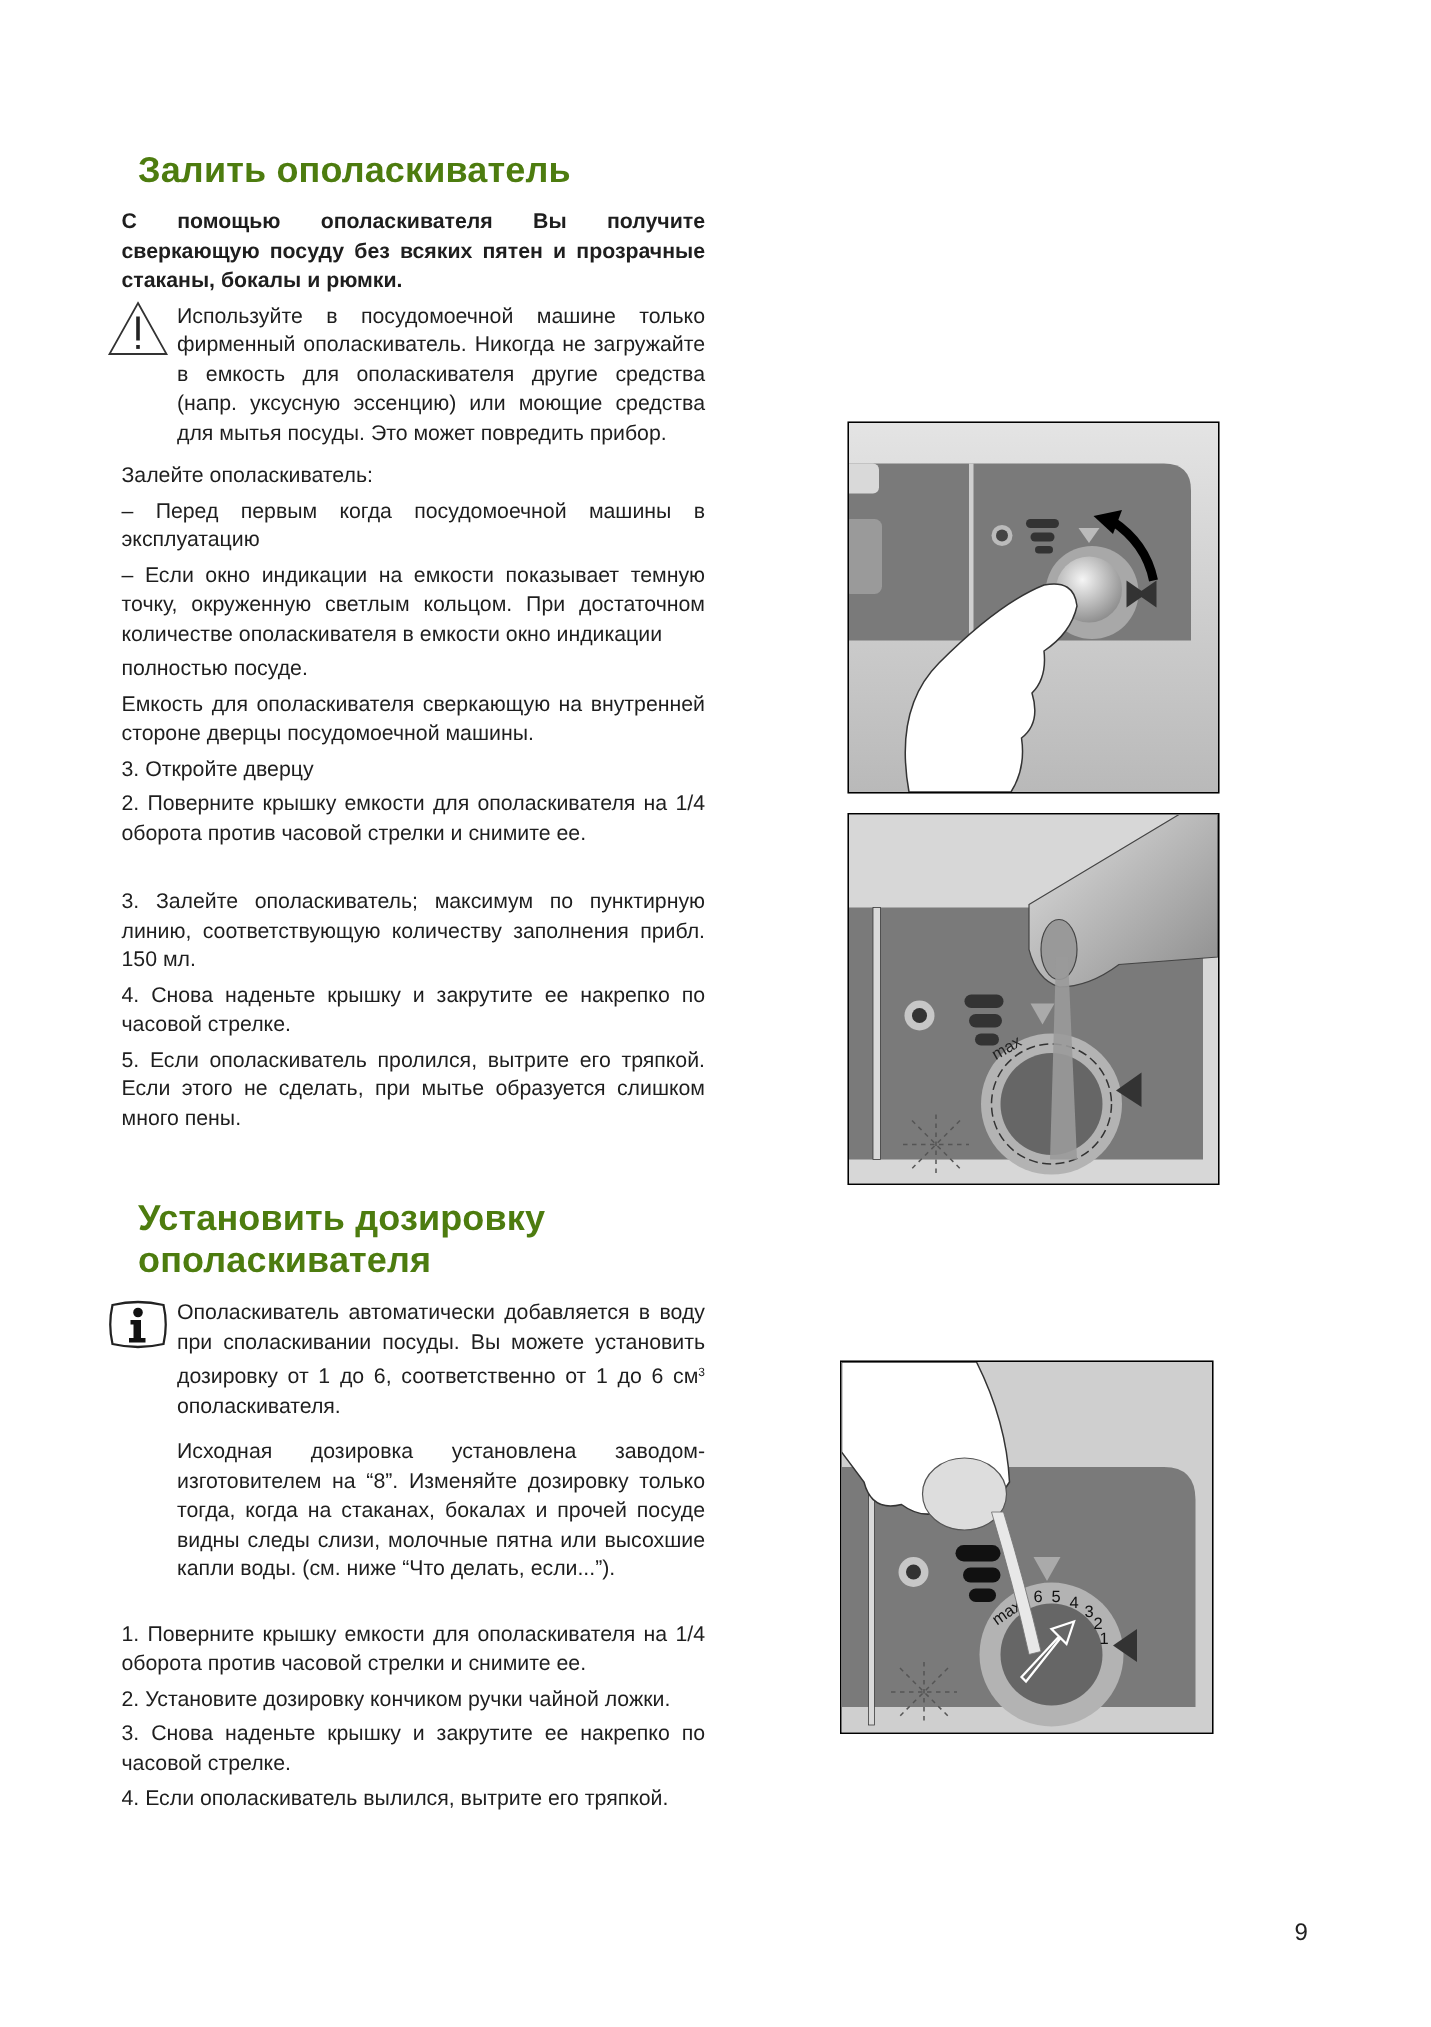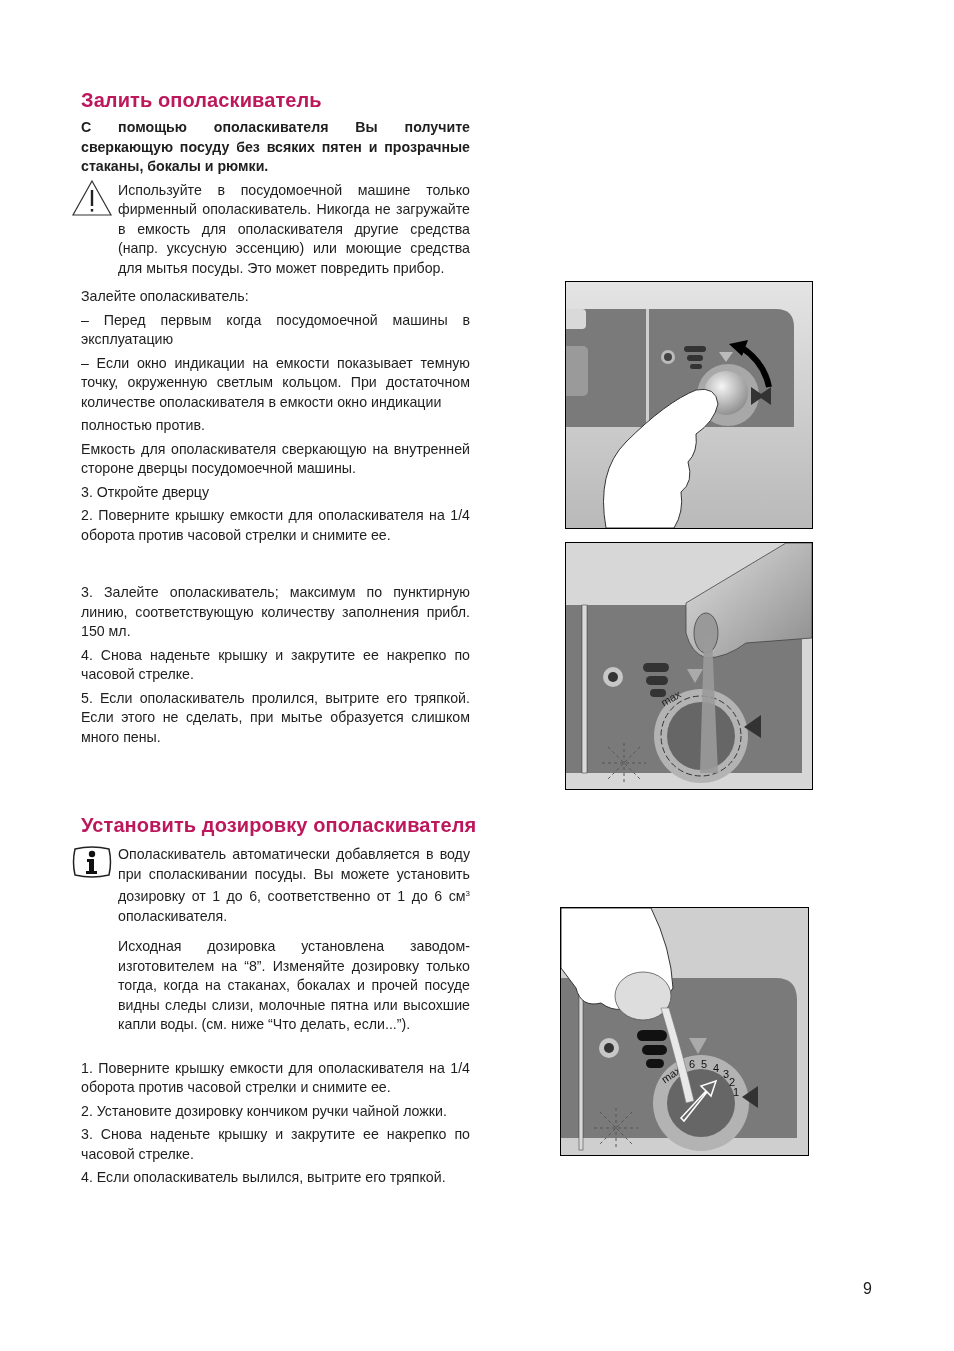--- a/index.html
+++ b/index.html
@@ -1,19 +1,19 @@
 <!DOCTYPE html>
 <html><head>
 <meta charset="utf-8">
 <style>
   html, body { margin: 0; padding: 0; background: #ffffff; }
   body { width: 954px; height: 1351px; position: relative; overflow: hidden;
          font-family: "Liberation Sans", sans-serif; color: #1e1e1e; }
   .col { position: absolute; left: 81px; width: 389px; }
-  h2 { margin: 0; font-size: 20px; font-weight: bold; color: #be185d; letter-spacing: 0.1px; }
+  h2 { margin: 11px; font-size: 24px; font-weight: bold; color: #4d7c0f; letter-spacing: 0.1px; }
   p { margin: 0; font-size: 14.2px; line-height: 19.5px; text-align: justify; }
   .gap { margin-top: 4px; }
   .indent { padding-left: 37px; }
   .icon { position: absolute; }
   .fig { position: absolute; border: 1px solid #000; overflow: hidden; background: #cfcfcf; }
   .fig svg { display: block; }
   .pagenum { position: absolute; left: 863px; top: 1280px; font-size: 16px; color: #222; }
   sup { font-size: 8px; vertical-align: 5px; }
 </style>
 </head>
@@ -28,30 +28,30 @@
         <polygon points="21,2 40,36 2,36" fill="none" stroke="#333" stroke-width="1.2"></polygon>
         <rect x="19.8" y="11" width="2.4" height="16" fill="#222"></rect>
         <rect x="19.8" y="30" width="2.4" height="2.6" fill="#222"></rect>
       </svg>
     </span>
     <p class="indent">Используйте в посудомоечной машине только фирменный ополаскиватель. Никогда не загружайте в емкость для ополаскивателя другие средства (напр. уксусную эссенцию) или моющие средства для мытья посуды. Это может повредить прибор.</p>
   </div>
   <p style="margin-top:9px;">Залейте ополаскиватель:</p>
   <p class="gap">– Перед первым когда посудомоечной машины в эксплуатацию</p>
   <p class="gap">– Если окно индикации на емкости показывает темную точку, окруженную светлым кольцом. При достаточном количестве ополаскивателя в емкости окно индикации</p>
-  <p class="gap">полностью против.</p>
+  <p class="gap">полностью посуде.</p>
   <p class="gap">Емкость для ополаскивателя сверкающую на внутренней стороне дверцы посудомоечной машины.</p>
   <p class="gap">3. Откройте дверцу</p>
   <p class="gap">2. Поверните крышку емкости для ополаскивателя на 1/4 оборота против часовой стрелки и снимите ее.</p>
-  <p style="margin-top:38px;">3. Залейте ополаскиватель; максимум по пунктирную линию, соответствующую количеству заполнения прибл. 150 мл.</p>
+  <p style="margin-top:26px;">3. Залейте ополаскиватель; максимум по пунктирную линию, соответствующую количеству заполнения прибл. 150 мл.</p>
   <p class="gap">4. Снова наденьте крышку и закрутите ее накрепко по часовой стрелке.</p>
   <p class="gap">5. Если ополаскиватель пролился, вытрите его тряпкой. Если этого не сделать, при мытье образуется слишком много пены.</p>
 </div>
 
-<div class="col" style="top:814px; width:440px;">
+<div class="col" style="top:788px; width:440px;">
   <h2>Установить дозировку ополаскивателя</h2>
   <div style="position:relative; margin-top:8px; width:389px;">
     <span class="icon" style="left:-10px; top:0px;">
       <svg width="42" height="34" viewBox="0 0 42 34">
         <path d="M4,4 Q21,0 38,4 Q41,17 38,30 Q21,34 4,30 Q1,17 4,4 Z" fill="none" stroke="#222" stroke-width="1.5"></path>
         <circle cx="21" cy="9" r="3.2" fill="#111"></circle>
         <path d="M16,14 H23 V26 H26 V29 H15 V26 H18 V17 H16 Z" fill="#111"></path>
       </svg>
     </span>
     <p class="indent"><span>Ополаскиватель автоматически добавляется в воду при споласкивании посуды. Вы можете установить дозировку от 1 до 6, соответственно от 1 до 6 см</span><sup>3</sup><span> ополаскивателя.</span></p>

